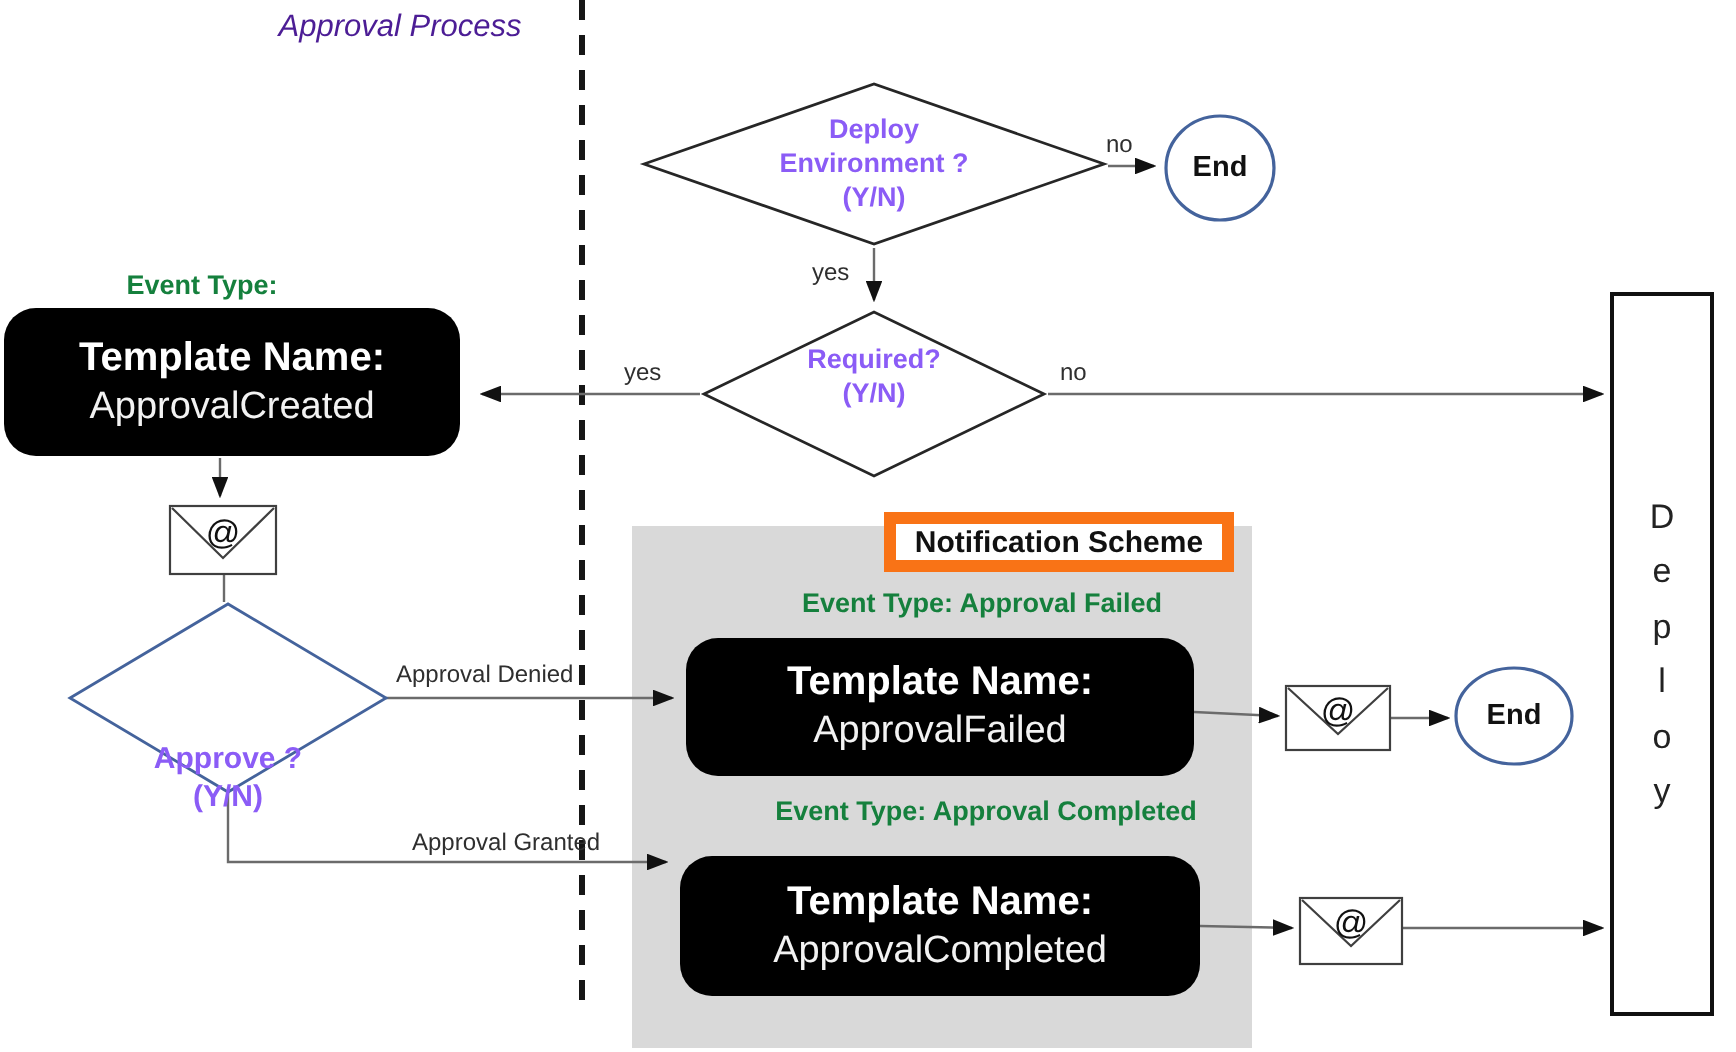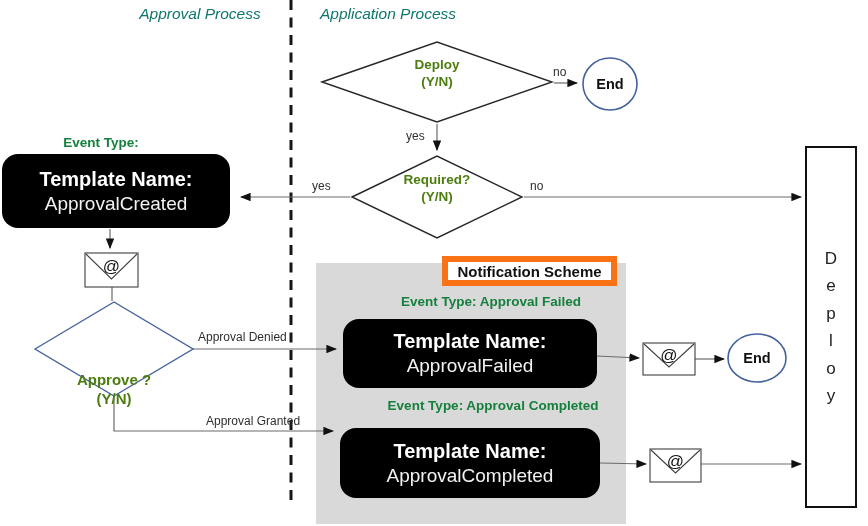--- a/index.html
+++ b/index.html
@@ -7,22 +7,22 @@
     position:relative;width:868px;height:526px;overflow:hidden;background:#ffffff;
     font-family:"Liberation Sans",sans-serif;color:#1a1a1a;
   }
   .abs{position:absolute;}
   
   #gray-panel{left:316px;top:263px;width:310px;height:261px;background:#d9d9d9;z-index:0;}
   
   #shape-layer{left:0;top:0;z-index:1;}
   
   .ovl{z-index:2;}
-  .lane-title{font-style:italic;font-size:15.5px;color:#0f766e;text-align:center;white-space:nowrap;}
-  .diamond-text{text-align:center;font-weight:bold;color:#4d7c0f;}
+  .lane-title{font-style:italic;font-size:15.5px;color:#4c1d95;text-align:center;white-space:nowrap;}
+  .diamond-text{text-align:center;font-weight:bold;color:#8b5cf6;}
   .dt-sm{font-size:13.5px;line-height:17px;}
   .dt-md{font-size:15px;line-height:19px;margin-top:40px;}
   .edge-label{font-size:12px;color:#2f2f2f;text-align:left;white-space:nowrap;}
   .event-label{font-weight:bold;font-size:13.5px;color:#15803d;text-align:center;white-space:nowrap;}
   .tpl-box{
     background:#000;border-radius:16px;color:#fff;display:flex;flex-direction:column;
     align-items:center;justify-content:center;text-align:center;
   }
   .tpl-title{font-weight:bold;font-size:20px;line-height:25px;color:#ffffff;}
   .tpl-name{font-size:19px;line-height:24px;color:#f2f2f2;}
@@ -85,24 +85,24 @@
       <text x="669" y="361" text-anchor="middle" font-size="17" fill="#111">@</text>
     </g>
     <g>
       <rect x="650" y="449" width="51" height="33" fill="#ffffff" stroke="#3f3f3f" stroke-width="1.1"></rect>
       <path d="M651,450 L675.5,473 L700,450" fill="none" stroke="#3f3f3f" stroke-width="1.1"></path>
       <text x="675.5" y="467" text-anchor="middle" font-size="17" fill="#111">@</text>
     </g>
   </svg>
 
   <div class="abs ovl lane-title" style="left:115px;top:5px;width:170px;">Approval Process</div>
-  <div class="abs ovl lane-title" style="left:298px;top:5px;width:180px;">Application Process</div>
 
   <div class="abs ovl diamond-text dt-sm" style="left:362px;top:56px;width:150px;">
     <div>Deploy</div>
+    <div>Environment ?</div>
     <div>(Y/N)</div>
   </div>
   <div class="abs ovl diamond-text dt-sm" style="left:377px;top:171px;width:120px;">
     <div>Required?</div>
     <div>(Y/N)</div>
   </div>
   <div class="abs ovl diamond-text dt-md" style="left:54px;top:330px;width:120px;">
     <div>Approve ?</div>
     <div>(Y/N)</div>
   </div>

